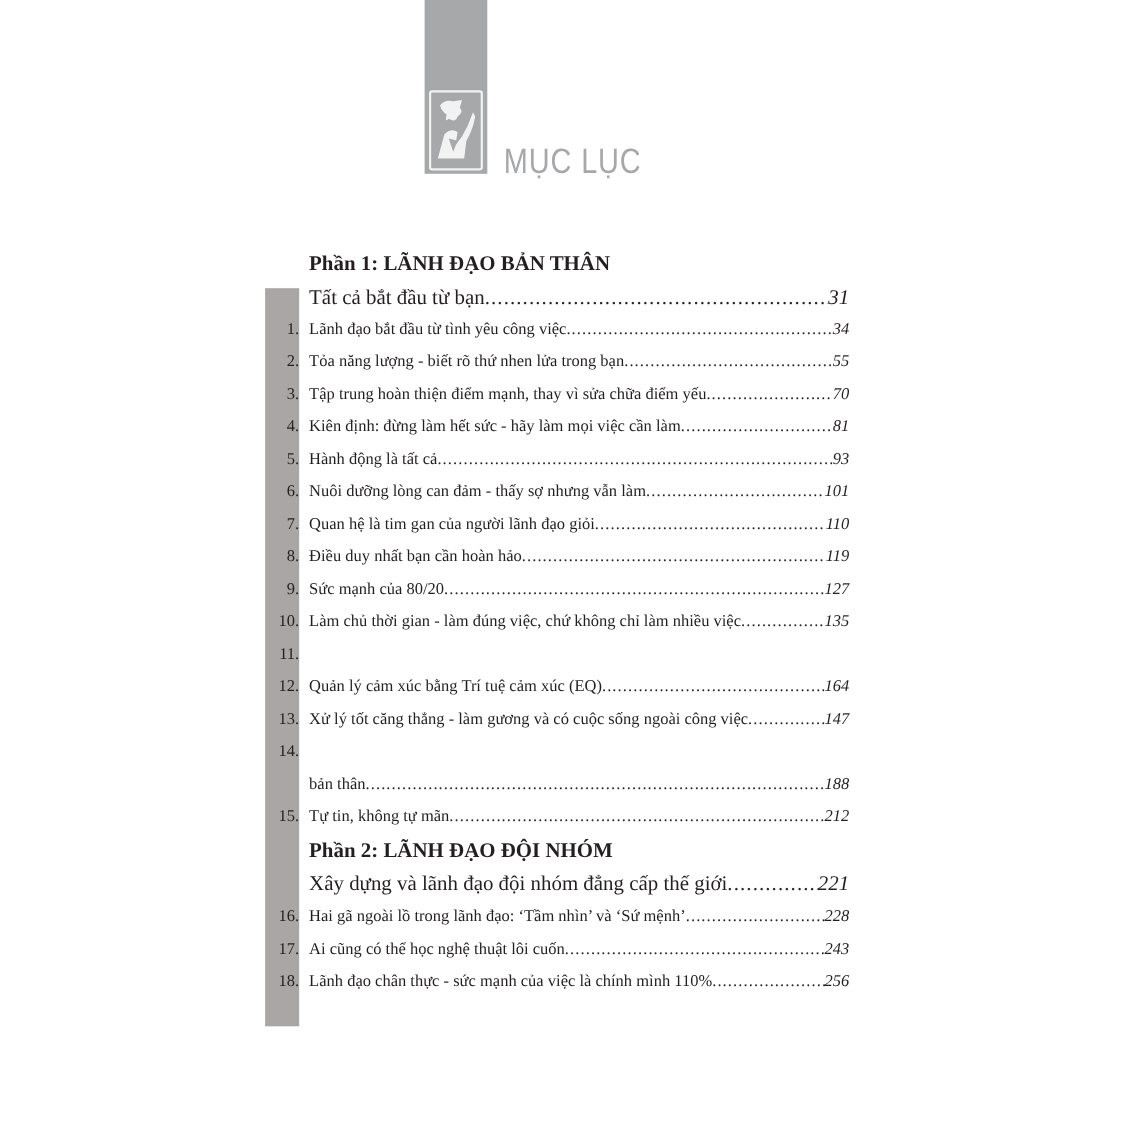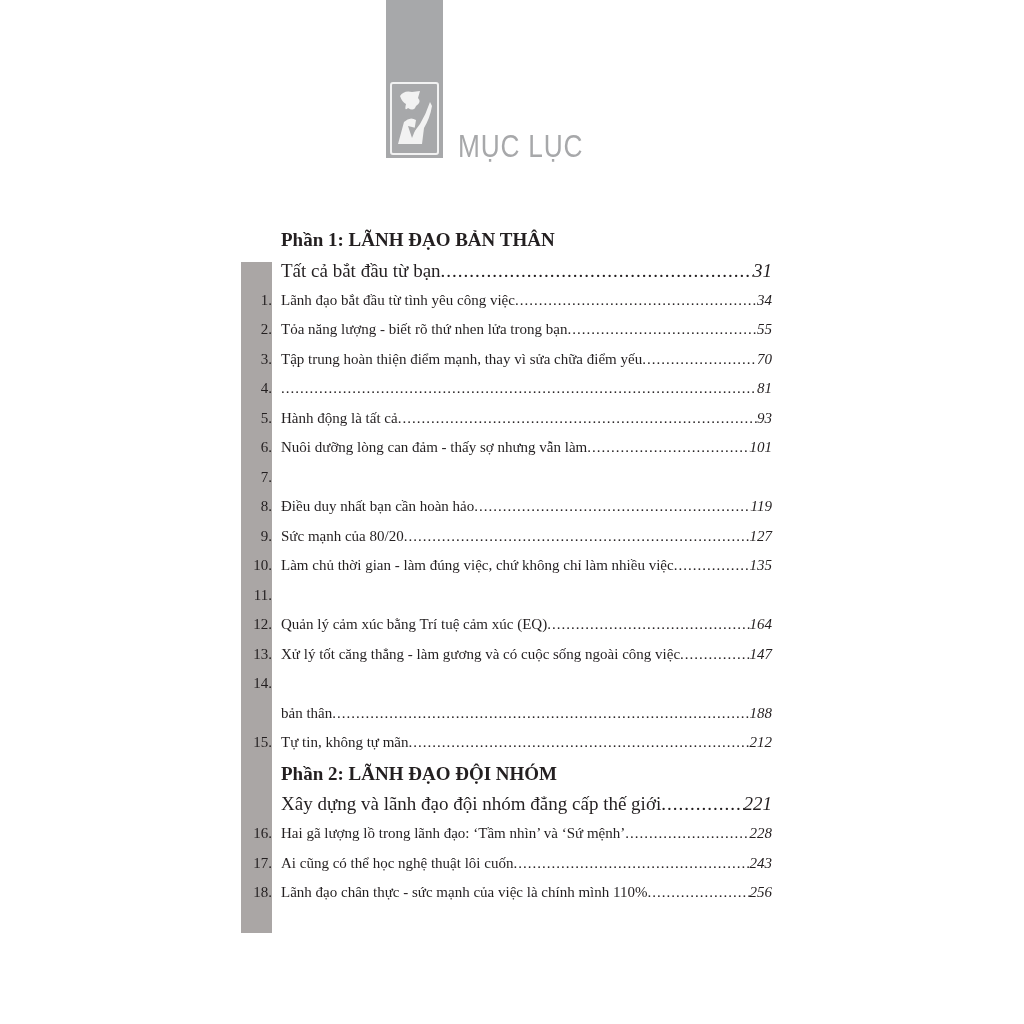--- a/index.html
+++ b/index.html
@@ -70,20 +70,21 @@
       <span class="num">3.</span>
       <div class="txt">
         <span class="t">Tập trung hoàn thiện điểm mạnh, thay vì sửa chữa điểm yếu</span>
         <span class="dots"></span>
         <span class="p">70</span>
       </div>
     </div>
   <div class="row">
       <span class="num">4.</span>
       <div class="txt">
+        <span class="t">Kiên định: đừng làm hết sức - hãy làm mọi việc cần làm</span>
         <span class="dots"></span>
         <span class="p">81</span>
       </div>
     </div>
   <div class="row">
       <span class="num">5.</span>
       <div class="txt">
         <span class="t">Hành động là tất cả</span>
         <span class="dots"></span>
         <span class="p">93</span>
@@ -92,20 +93,25 @@
   <div class="row">
       <span class="num">6.</span>
       <div class="txt">
         <span class="t">Nuôi dưỡng lòng can đảm - thấy sợ nhưng vẫn làm</span>
         <span class="dots"></span>
         <span class="p">101</span>
       </div>
     </div>
   <div class="row">
       <span class="num">7.</span>
+      <div class="txt">
+        <span class="t">Quan hệ là tim gan của người lãnh đạo giỏi</span>
+        <span class="dots"></span>
+        <span class="p">110</span>
+      </div>
     </div>
   <div class="row">
       <span class="num">8.</span>
       <div class="txt">
         <span class="t">Điều duy nhất bạn cần hoàn hảo</span>
         <span class="dots"></span>
         <span class="p">119</span>
       </div>
     </div>
   <div class="row">
@@ -170,21 +176,21 @@
   <div class="row intro">
     <div class="txt">
         <span class="t">Xây dựng và lãnh đạo đội nhóm đẳng cấp thế giới</span>
         <span class="dots"></span>
         <span class="p">221</span>
       </div>
   </div>
   <div class="row">
       <span class="num">16.</span>
       <div class="txt">
-        <span class="t">Hai gã lượng lồ trong lãnh đạo: ‘Tầm nhìn’ và ‘Sứ mệnh’</span>
+        <span class="t">Hai gã ngoài lồ trong lãnh đạo: ‘Tầm nhìn’ và ‘Sứ mệnh’</span>
         <span class="dots"></span>
         <span class="p">228</span>
       </div>
     </div>
   <div class="row">
       <span class="num">17.</span>
       <div class="txt">
         <span class="t">Ai cũng có thể học nghệ thuật lôi cuốn</span>
         <span class="dots"></span>
         <span class="p">243</span>

